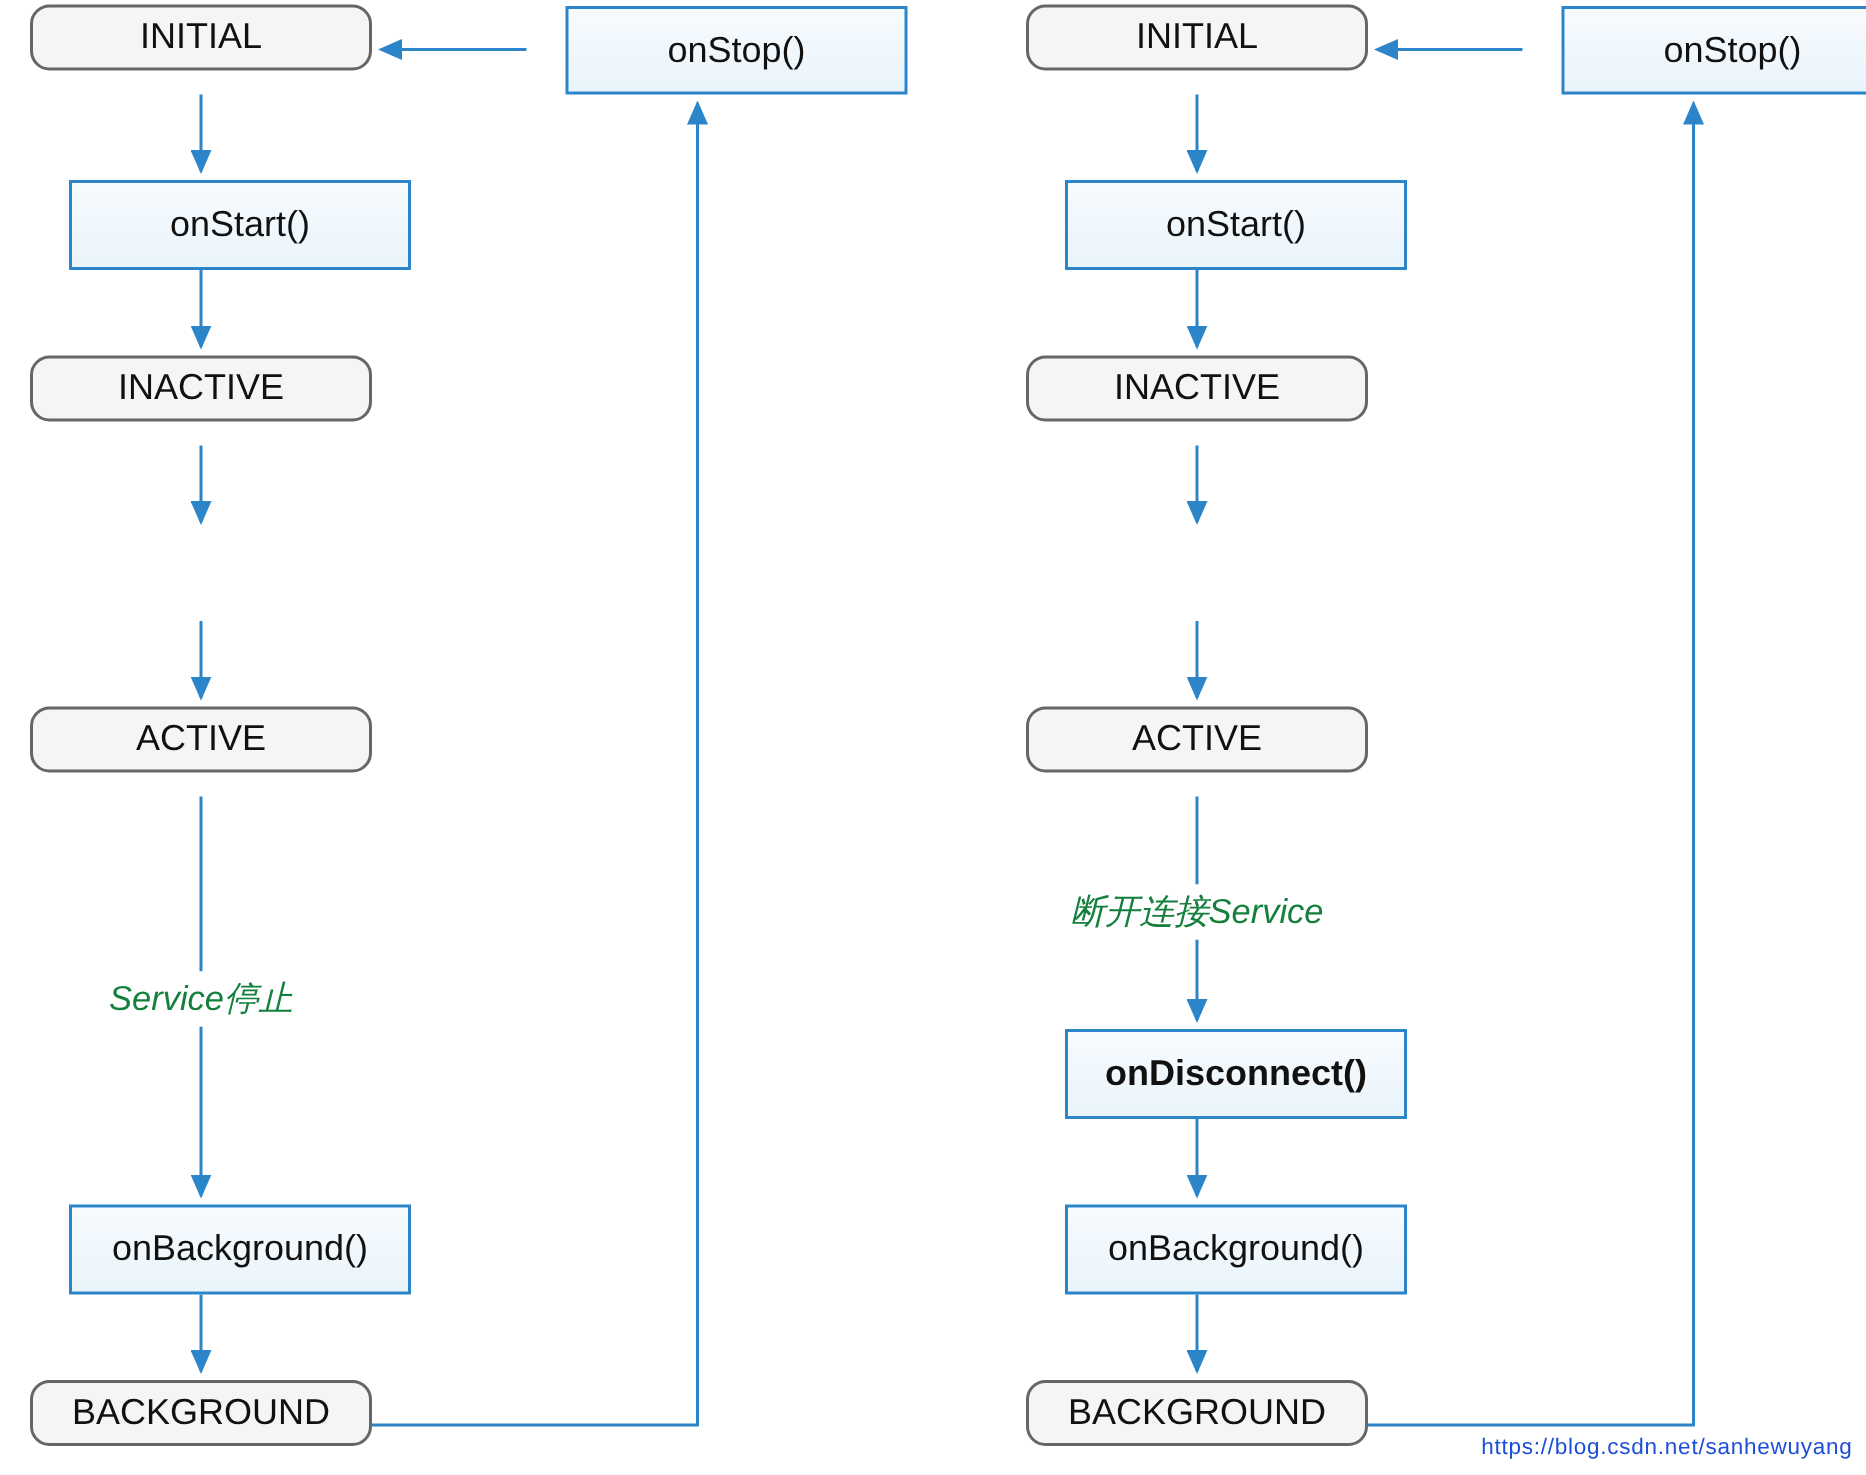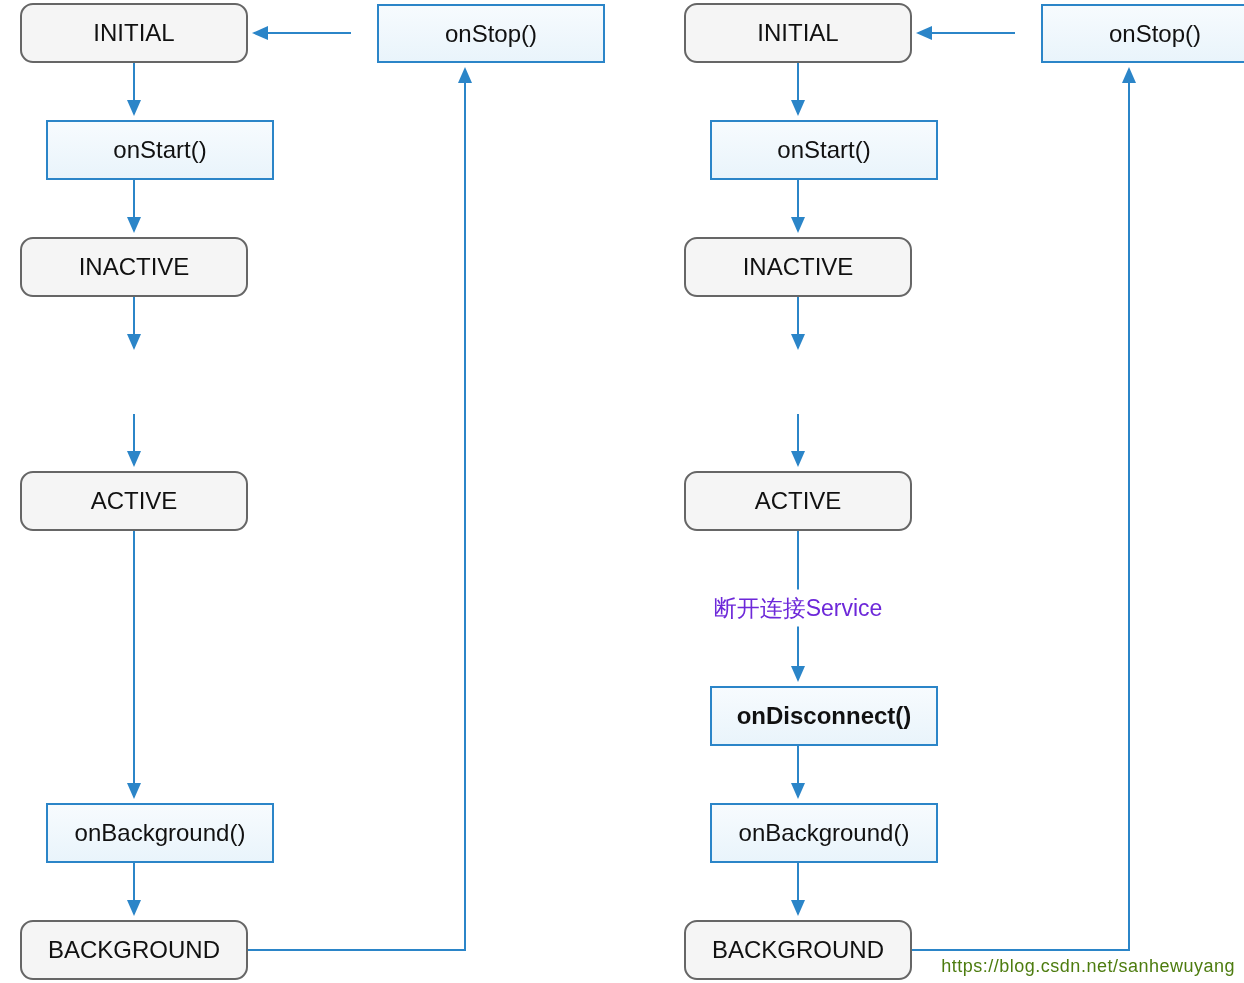--- a/index.html
+++ b/index.html
@@ -27,47 +27,48 @@
     display: flex;
     align-items: center;
     justify-content: center;
     font-size: 24px;
     color: #111111;
     text-align: center;
     background: #ffffff;
   }
   .state {
     width: 228px;
-    height: 60px;
+    height: 44px;
     border: 2px solid #666666;
     border-radius: 13px;
     background: #f5f5f5;
   }
   .callback {
     width: 228px;
     height: 60px;
     border: 2px solid #2b85c8;
     background: linear-gradient(180deg, #f7fbfe 0%, #e9f4fb 100%);
     margin-left: 26px;
   }
   .transition-label {
     position: absolute;
     transform: translate(-50%, -50%);
     background: #ffffff;
     padding: 3px 6px;
     font-size: 23px;
-    color: #6d28d9;
+    color: #15803d;
     white-space: nowrap;
+    font-style: italic;
   }
   .watermark {
     position: absolute;
     right: 9px;
     top: 956px;
-    font-size: 18px;
-    color: #4d7c0f;
+    font-size: 15px;
+    color: #1d4ed8;
     letter-spacing: 0.5px;
     white-space: nowrap;
   }
 </style>
 </head>
 <body>
 
 <div id="canvas">
 
   <svg id="wires" viewBox="0 0 1244 983" xmlns="http://www.w3.org/2000/svg">
@@ -103,20 +104,21 @@
 
   <div class="node callback" style="left:351px; top:4px; height:59px;">onStop()</div>
 
   <div class="node callback" style="left:20px; top:120px;">onStart()</div>
 
   <div class="node state" style="left:20px; top:237px;">INACTIVE</div>
 
 
   <div class="node state" style="left:20px; top:471px;">ACTIVE</div>
 
+  <div class="transition-label" style="left:134px; top:666px;">Service停止</div>
 
   <div class="node callback" style="left:20px; top:803px;">onBackground()</div>
 
   <div class="node state" style="left:20px; top:920px;">BACKGROUND</div>
 
   <div class="node state" style="left:684px; top:3px;">INITIAL</div>
 
   <div class="node callback" style="left:1015px; top:4px; height:59px;">onStop()</div>
 
   <div class="node callback" style="left:684px; top:120px;">onStart()</div>

